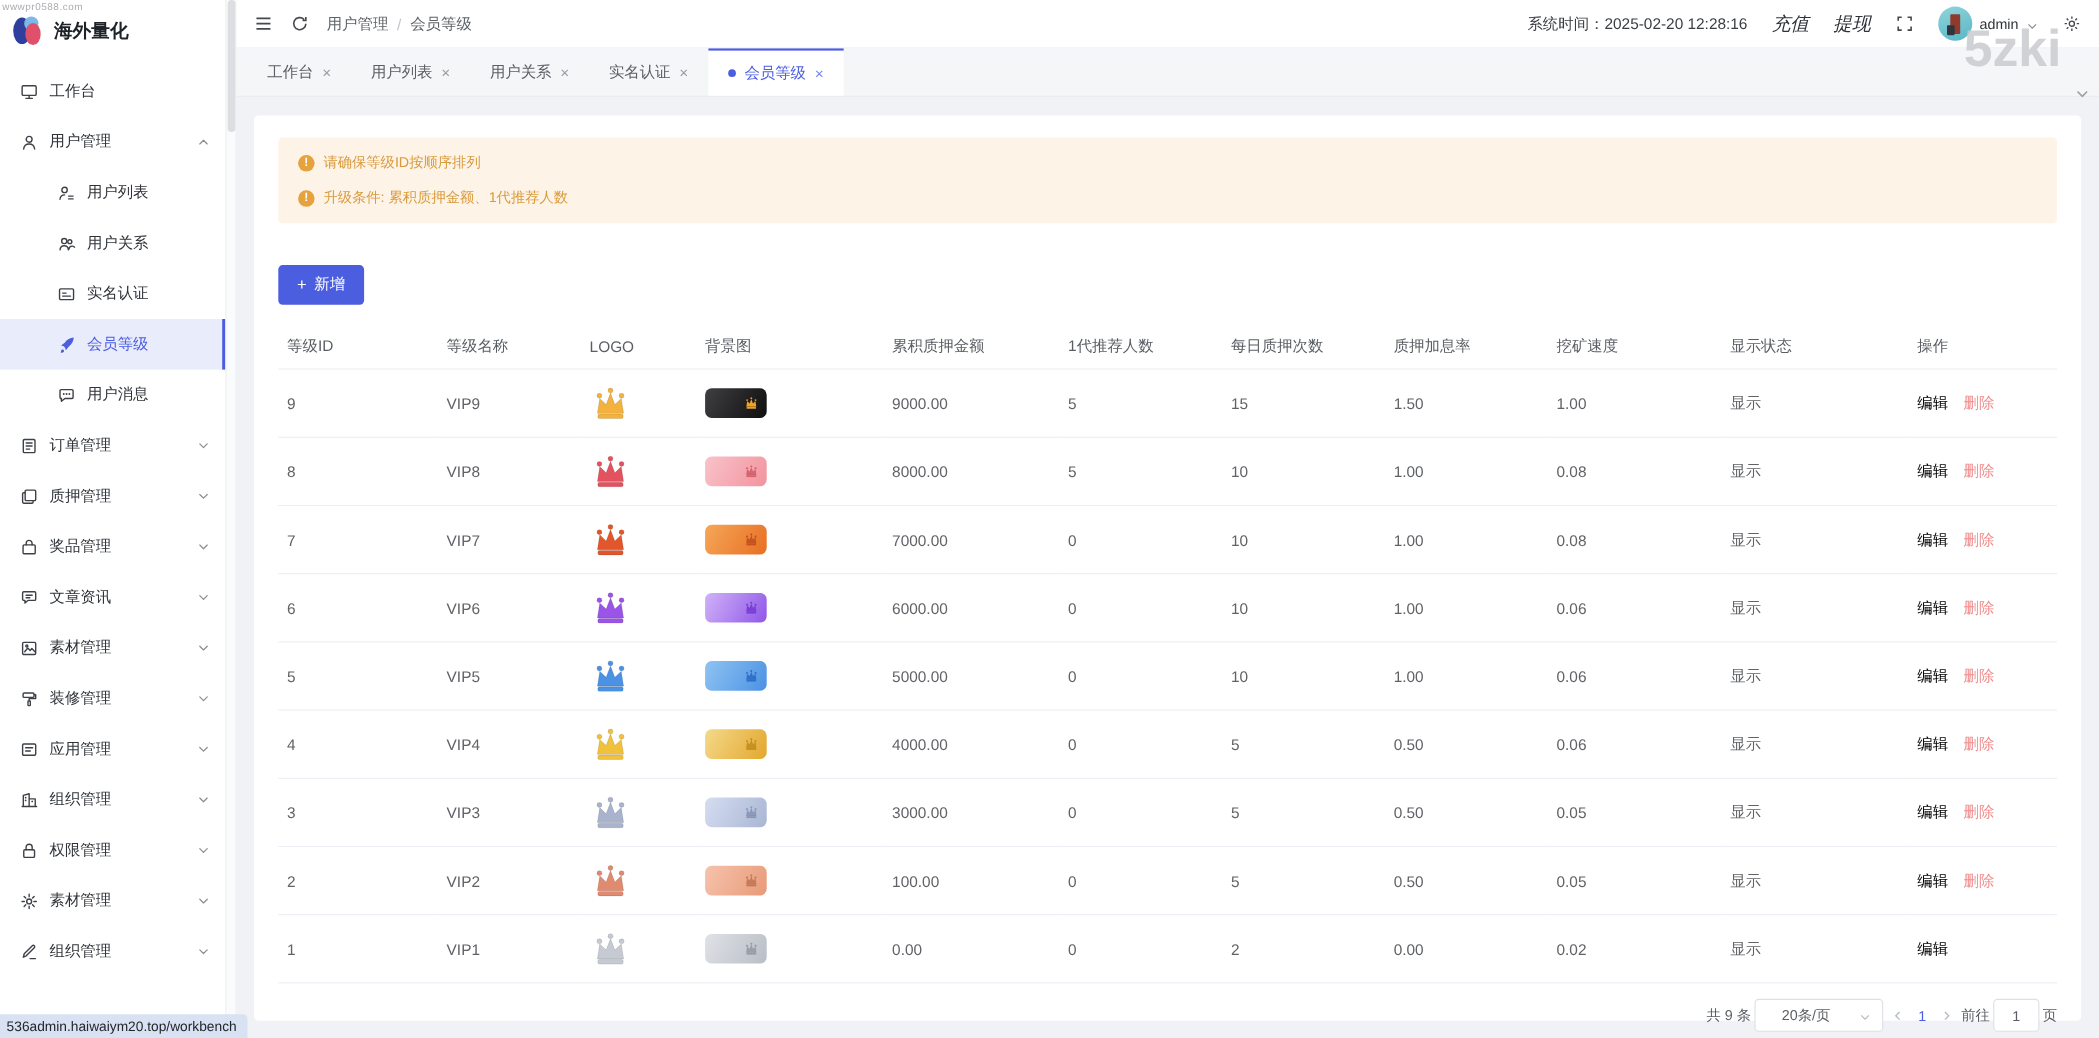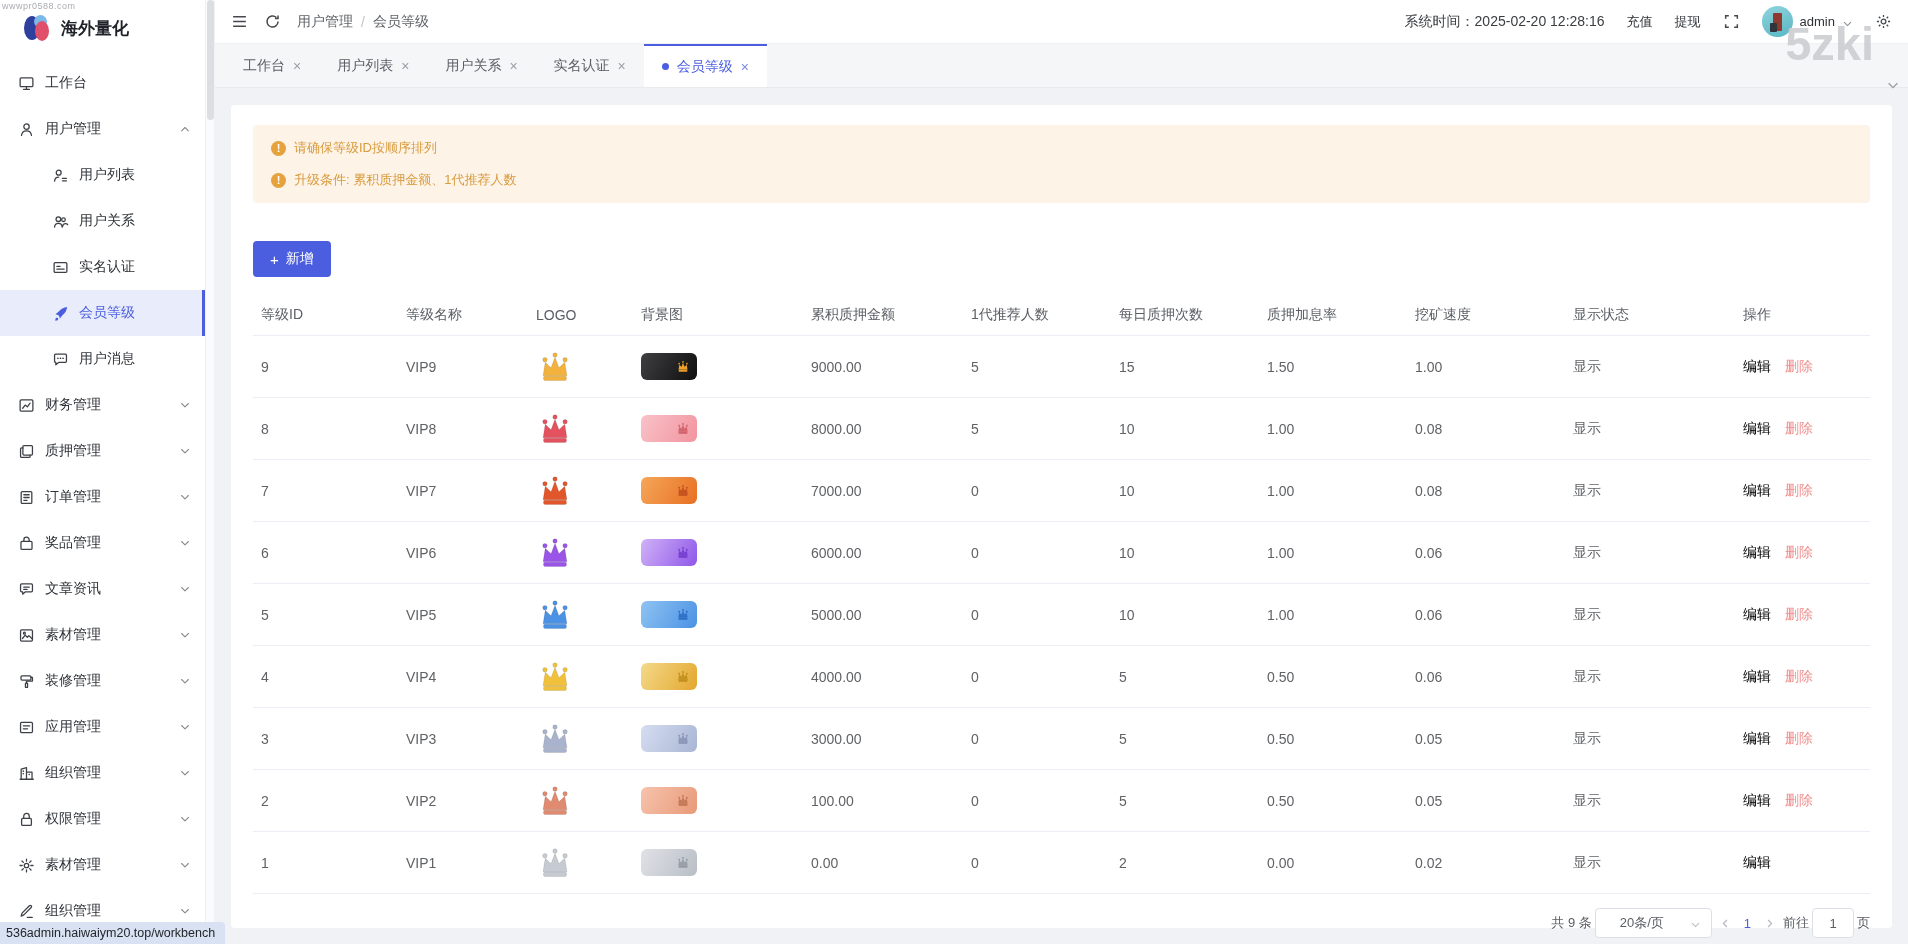--- a/index.html
+++ b/index.html
@@ -3,21 +3,21 @@
 <meta charset="utf-8">
 <style>
   * { margin:0; padding:0; box-sizing:border-box; }
   html,body { width:1908px; height:944px; overflow:hidden; background:#f0f2f5;
     font-family:"Liberation Sans","DejaVu Sans",sans-serif; font-size:14px; color:#606266; }
 
   
   .sidebar { position:absolute; left:0; top:0; width:205px; height:944px; background:#fff; z-index:5; }
   .sb-scroll { position:absolute; left:205px; top:0; width:9px; height:944px; background:#fafbfc; border-left:1px solid #f0f0f0; z-index:5; }
   .sb-thumb { position:absolute; left:1px; top:0; width:7px; height:120px; background:#dcdee2; border-radius:4px; }
-  .logo-row { height:56px; display:flex; align-items:center; padding-left:24px; gap:9px; }
+  .logo-row { height:56px; display:flex; align-items:center; padding-left:12px; gap:9px; }
   .logo-mark { position:relative; width:28px; height:28px; }
   .logo-mark i { position:absolute; border-radius:50%; }
   .logo-b1 { width:16px; height:24px; left:0; top:2px; background:#2e3f9e; border-radius:8px; }
   .logo-b2 { width:13px; height:13px; left:10px; top:1px; background:#7db9e8; }
   .logo-b3 { width:14px; height:20px; left:11px; top:7px; background:#e0506a; border-radius:7px; }
   .logo-title { font-size:17px; font-weight:bold; color:#1f2329; }
   .sb-menu { padding-top:4px; }
   .sb-item { height:46px; display:flex; align-items:center; padding:0 14px 0 18px; cursor:pointer; color:#2f3338; position:relative; }
   .sb-item .sb-ic { width:17px; height:17px; margin-right:10px; color:#3d4147; flex:none; display:flex; align-items:center; }
   .sb-item.child { padding-left:52px; }
@@ -30,21 +30,21 @@
   
   .main { position:absolute; left:215px; top:0; right:0; height:944px; }
 
   .topbar { height:44px; background:#fff; display:flex; align-items:center; padding:0 16px; border-bottom:1px solid #f0f1f3; }
   .tb-ic { width:17px; height:17px; color:#45484d; margin-right:16px; cursor:pointer; }
   .tb-ic svg { width:100%; height:100%; display:block; }
   .breadcrumb { display:flex; align-items:center; gap:8px; font-size:14px; color:#5f6368; }
   .breadcrumb .sep { color:#c0c4cc; }
   .topbar-right { margin-left:auto; display:flex; align-items:center; gap:22px; }
   .systime { font-size:14px; color:#3a3d42; }
-  .top-link { font-size:13px; color:#2f3338; cursor:pointer; }
+  .top-link { font-size:17px; color:#2f3338; cursor:pointer;font-style:italic; }
   .fs-ic { width:17px; height:17px; color:#45484d; cursor:pointer; }
   .fs-ic svg { width:100%; height:100%; }
   .userbox { display:flex; align-items:center; gap:7px; cursor:pointer; }
   .avatar { width:31px; height:31px; border-radius:50%; background:linear-gradient(160deg,#8fd4dc,#58b6c4); position:relative; overflow:hidden; flex:none; }
   .avatar i { position:absolute; left:11px; top:7px; width:9px; height:18px; background:#8f3a2c; border-radius:1px; }
   .avatar b { position:absolute; left:8px; top:17px; width:7px; height:9px; background:#30343c; border-radius:1px; }
   .uname { font-size:13px; color:#2f3338; }
   .chev-sm { width:11px; height:11px; color:#8a8d92; }
   .chev-sm svg { width:100%; height:100%; }
 
@@ -179,53 +179,39 @@
           <svg viewBox="0 0 16 16" fill="none" stroke="currentColor" stroke-width="1.2" stroke-linecap="round" stroke-linejoin="round">
             <path d="M3.4 3h9.2a1 1 0 0 1 1 1v5.6a1 1 0 0 1-1 1H6.6L3.6 13v-2.4h-.2a1 1 0 0 1-1-1V4a1 1 0 0 1 1-1z"></path>
             <path d="M5.6 6.8h.01M8 6.8h.01M10.4 6.8h.01" stroke-width="1.6"></path>
           </svg>
         </span>
         <span class="sb-label">用户消息</span>
       </div>
       <div class="sb-item">
         <span class="sb-ic">
           <svg viewBox="0 0 16 16" fill="none" stroke="currentColor" stroke-width="1.2" stroke-linecap="round" stroke-linejoin="round">
-            <rect x="2" y="2.8" width="12" height="10.4" rx="1"></rect>
-            <path d="M4.4 10.6l2.4-3 2 1.6 2.6-3.4"></path>
-          </svg>
-        </span>
-        <span class="sb-label">财务管理</span>
+            <rect x="3" y="2.4" width="10" height="11.2" rx="1"></rect>
+            <path d="M5.5 5.4h5M5.5 8h5M5.5 10.6h3"></path>
+          </svg>
+        </span>
+        <span class="sb-label">订单管理</span>
         <span class="sb-chev">
           <svg viewBox="0 0 16 16" fill="none" stroke="currentColor" stroke-width="1.2" stroke-linecap="round" stroke-linejoin="round">
             <path d="M3.5 6l4.5 4.5L12.5 6" stroke-width="1.5"></path>
           </svg>
         </span>
       </div>
       <div class="sb-item">
         <span class="sb-ic">
           <svg viewBox="0 0 16 16" fill="none" stroke="currentColor" stroke-width="1.2" stroke-linecap="round" stroke-linejoin="round">
             <rect x="4.6" y="2.4" width="9" height="9" rx="1"></rect>
             <path d="M11.4 11.4v1.2a1 1 0 0 1-1 1H3.4a1 1 0 0 1-1-1v-7a1 1 0 0 1 1-1h1.2"></path>
           </svg>
         </span>
         <span class="sb-label">质押管理</span>
-        <span class="sb-chev">
-          <svg viewBox="0 0 16 16" fill="none" stroke="currentColor" stroke-width="1.2" stroke-linecap="round" stroke-linejoin="round">
-            <path d="M3.5 6l4.5 4.5L12.5 6" stroke-width="1.5"></path>
-          </svg>
-        </span>
-      </div>
-      <div class="sb-item">
-        <span class="sb-ic">
-          <svg viewBox="0 0 16 16" fill="none" stroke="currentColor" stroke-width="1.2" stroke-linecap="round" stroke-linejoin="round">
-            <rect x="3" y="2.4" width="10" height="11.2" rx="1"></rect>
-            <path d="M5.5 5.4h5M5.5 8h5M5.5 10.6h3"></path>
-          </svg>
-        </span>
-        <span class="sb-label">订单管理</span>
         <span class="sb-chev">
           <svg viewBox="0 0 16 16" fill="none" stroke="currentColor" stroke-width="1.2" stroke-linecap="round" stroke-linejoin="round">
             <path d="M3.5 6l4.5 4.5L12.5 6" stroke-width="1.5"></path>
           </svg>
         </span>
       </div>
       <div class="sb-item">
         <span class="sb-ic">
           <svg viewBox="0 0 16 16" fill="none" stroke="currentColor" stroke-width="1.2" stroke-linecap="round" stroke-linejoin="round">
             <path d="M5.5 6V4.6a2.5 2.5 0 0 1 5 0V6"></path>

